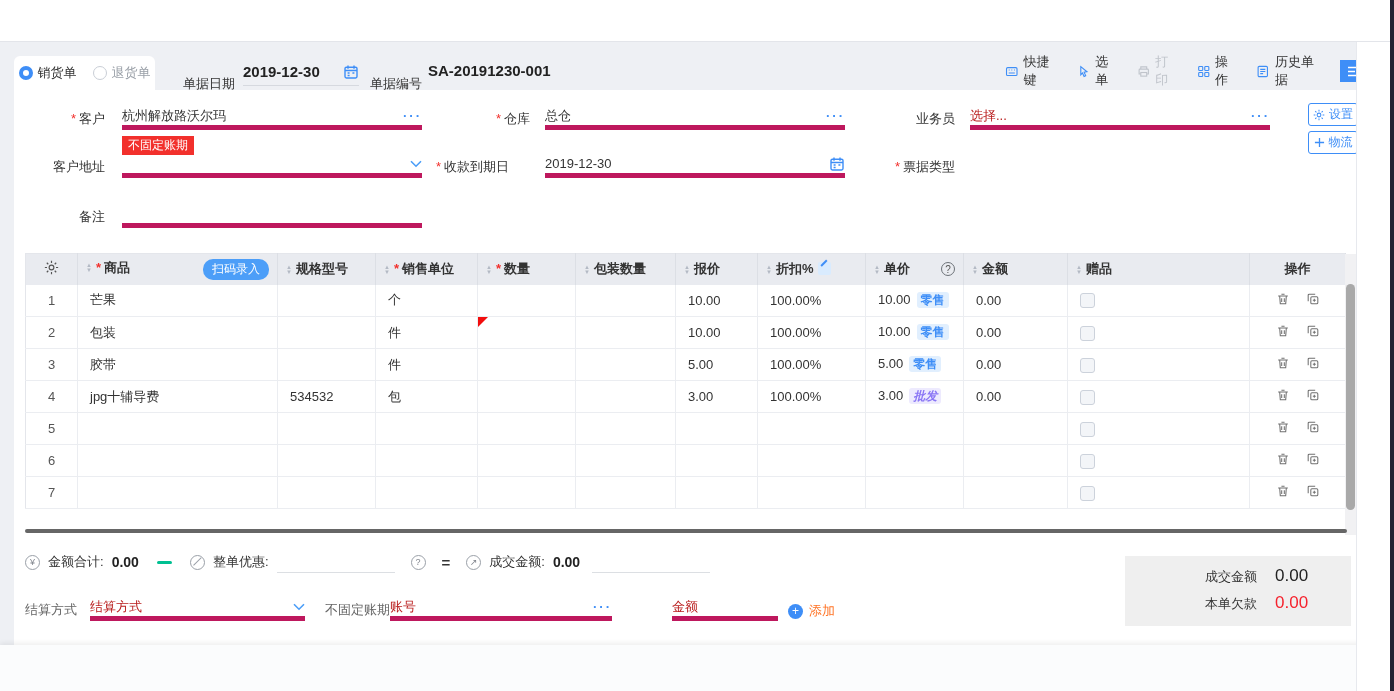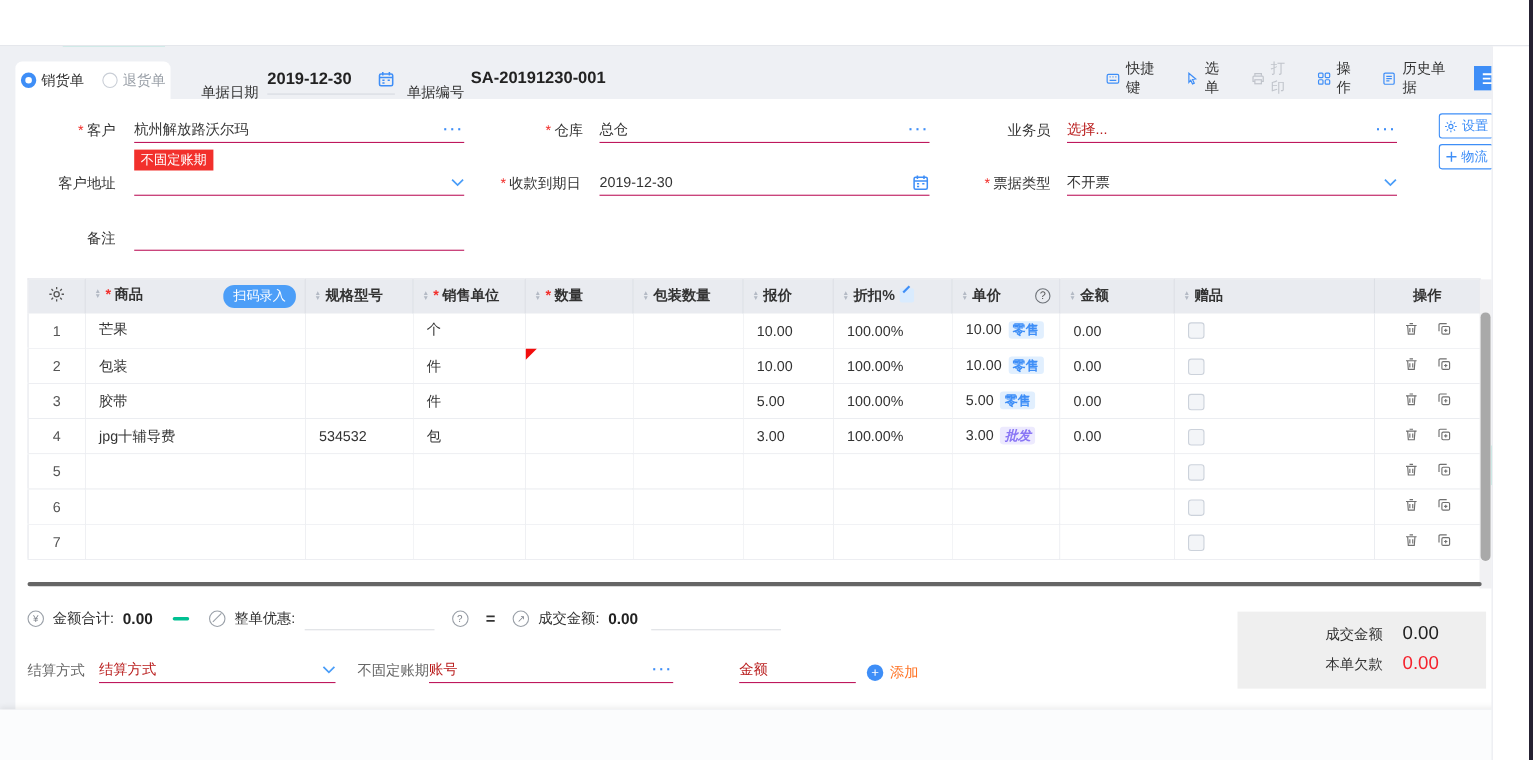--- a/index.html
+++ b/index.html
@@ -32,21 +32,21 @@
   .vtoggle { display:flex; }
   .vtoggle .vt { width:27px; height:22px; border:1px solid #d4d7dd; background:#fff; display:flex; align-items:center; justify-content:center; cursor:pointer; }
   .vtoggle .vt.on { background:#3e8ef7; border-color:#3e8ef7; }
 
   
   .card { left:14px; top:90px; width:1344px; height:555px; background:#fff; }
 
   
   .flabel { position:absolute; font-size:13px; color:#333; text-align:right; }
   .req::before { content:"*"; color:#f2302c; margin-right:3px; }
-  .field { position:absolute; border-bottom:1px solid #be185d; height:24px; display:flex; align-items:center; justify-content:space-between; font-size:13px; }
+  .field { position:absolute; border-bottom:5px solid #be185d; height:24px; display:flex; align-items:center; justify-content:space-between; font-size:13px; }
   .field .val { color:#333; }
   .field .ph { color:#b91c1c; }
   .dots { color:#3e8ef7; font-weight:bold; letter-spacing:2px; font-size:13px; cursor:pointer; }
   .tag-red { position:absolute; background:#f2302c; color:#fff; font-size:12px; padding:1px 6px; cursor:default; }
   .side-btn { position:absolute; width:50px; height:23px; border:1px solid #3e8ef7; border-radius:3px; color:#3e8ef7; font-size:12px; display:flex; align-items:center; justify-content:center; gap:4px; background:#fff; cursor:pointer; }
 
   
   .grid-wrap { left:25px; top:253px; width:1320px; }
   table.grid { border-collapse:collapse; table-layout:fixed; width:1320px; border:1px solid #e4e6eb; }
   .grid th { background:#e9ebf0; height:31px; font-size:13px; font-weight:bold; color:#333; text-align:left; padding:0 8px; border-right:1px solid #dcdfe5; white-space:nowrap; }
@@ -239,36 +239,30 @@
   </div>
 
   <span class="flabel" style="left:50px;top:158px;width:55px;">客户地址</span>
   <div class="field" style="left:122px;top:154px;width:300px;">
     <span class="ph"></span>
     <svg width="12" height="8" viewBox="0 0 12 8" fill="none" stroke="#4a9df8" stroke-width="1.6">
         <path d="M1 1.2l5 5 5-5"></path>
       </svg>
   </div>
 
-  <span class="flabel req" style="left:443px;top:158px;width:85px;">收款到期日</span>
+  <span class="flabel req" style="left:424px;top:158px;width:85px;">收款到期日</span>
   <div class="field" style="left:545px;top:154px;width:300px;">
     <span class="val">2019-12-30</span>
     <svg width="16" height="16" viewBox="0 0 16 16" fill="none" stroke="#3e8ef7" stroke-width="1.4">
         <rect x="2" y="3.2" width="12" height="10.8" rx="1.4"></rect>
         <path d="M2 6.5h12M5 1.5v3.2M11 1.5v3.2M4.6 9h2M9.4 9h2M4.6 11.5h2"></path>
       </svg>
   </div>
 
   <span class="flabel req" style="left:890px;top:158px;width:65px;">票据类型</span>
-  <div class="field" style="left:970px;top:154px;width:300px;">
-    <span class="val">不开票</span>
-    <svg width="12" height="8" viewBox="0 0 12 8" fill="none" stroke="#4a9df8" stroke-width="1.6">
-        <path d="M1 1.2l5 5 5-5"></path>
-      </svg>
-  </div>
 
   <span class="flabel" style="left:75px;top:208px;width:30px;">备注</span>
   <div class="field" style="left:122px;top:204px;width:300px;"></div>
 
   <div class="abs grid-wrap">
     <table class="grid">
       <colgroup>
           <col style="width:52px">
           <col style="width:200px">
           <col style="width:98px">

